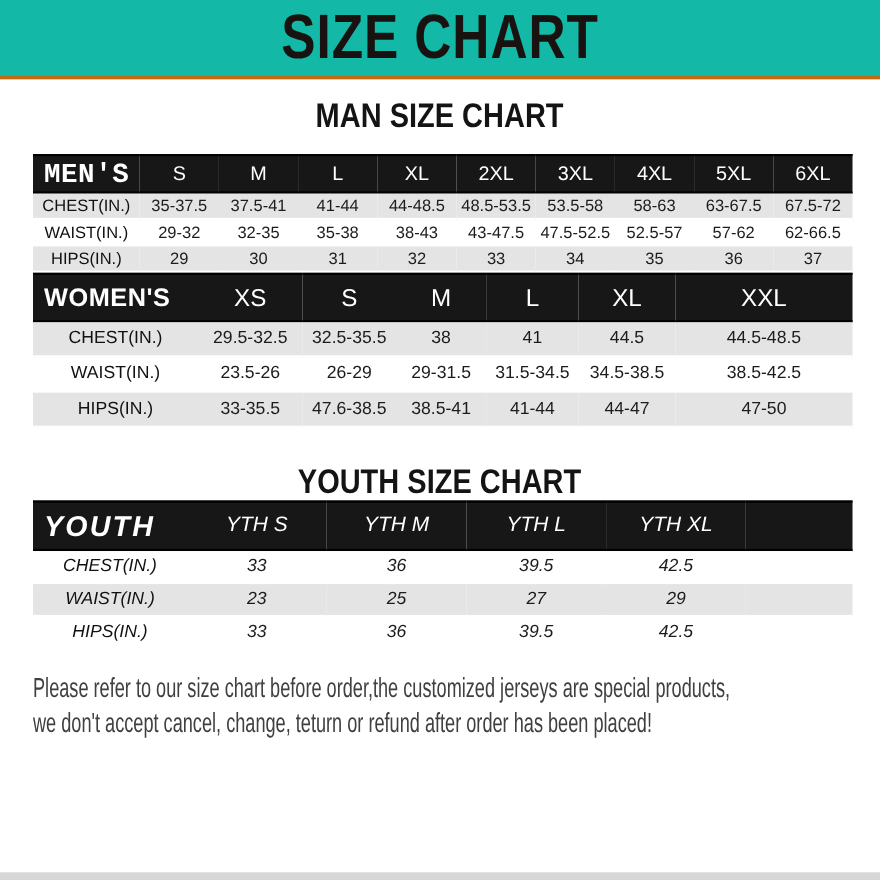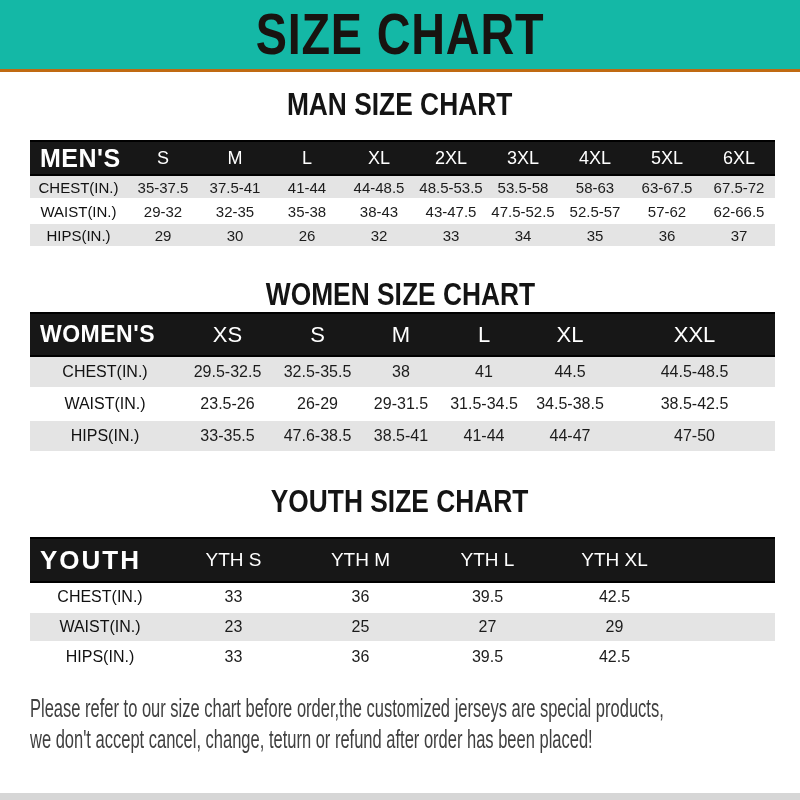--- a/index.html
+++ b/index.html
@@ -34,29 +34,29 @@
   .corner{
     text-align:left;padding-left:10px;font-weight:700;letter-spacing:0.5px;
   }
   tr.gray td{background:#E4E4E4;}
   tr.white td{background:#ffffff;}
   tbody td{border-bottom:2px solid #ffffff;color:#1c1c1c;}
   tbody td.rowlabel{color:#111111;}
   
   .men-table{margin-top:18px;}
   .men-table thead th{height:32px;font-size:18px;border-top:2px solid #000;border-bottom:2px solid #000;}
-  .men-table thead th.corner{font-size:25px;}
+  .men-table thead th.corner{font-size:25px;font-family:Liberation Mono, monospace;}
   .men-table tbody td{height:22px;font-size:15px;}
   
   .women-table{}
   .women-table thead th{height:41px;font-size:22px;border-top:2px solid #000;border-bottom:2px solid #000;}
   .women-table thead th.corner{font-size:23px;}
   .women-table tbody td{height:30px;font-size:16px;}
   
-  .youth-table{margin-top:18px;}
+  .youth-table{font-style:italic;}
   .youth-table thead th{height:42px;font-size:19px;border-top:2px solid #000;border-bottom:2px solid #000;}
   .youth-table thead th.corner{font-size:26px;letter-spacing:2px;}
   .youth-table tbody td{height:28px;font-size:16px;}
   
   .footer{margin:20px 0 0 30px;color:#404040;}
   .footer-line{
     font-size:25px;line-height:31px;white-space:nowrap;
     transform:scaleX(0.66);transform-origin:left center;
   }
   .bottom-strip{
@@ -125,34 +125,31 @@
         <td>43-47.5</td>
         <td>47.5-52.5</td>
         <td>52.5-57</td>
         <td>57-62</td>
         <td>62-66.5</td>
       </tr>
       <tr class="gray">
         <td class="rowlabel">HIPS(IN.)</td>
         <td>29</td>
         <td>30</td>
-        <td>26</td>
+        <td>31</td>
         <td>32</td>
         <td>33</td>
         <td>34</td>
         <td>35</td>
         <td>36</td>
         <td>37</td>
       </tr>
     </tbody>
   </table>
 
-  <div class="section-heading heading-women">
-    <span>WOMEN SIZE CHART</span>
-  </div>
 
   <table class="women-table">
     <colgroup>
       <col style="width:150px">
         <col style="width:95px">
         <col style="width:85px">
         <col style="width:82px">
       <col style="width:84px">
         <col style="width:88px">
         <col style="width:161px">

